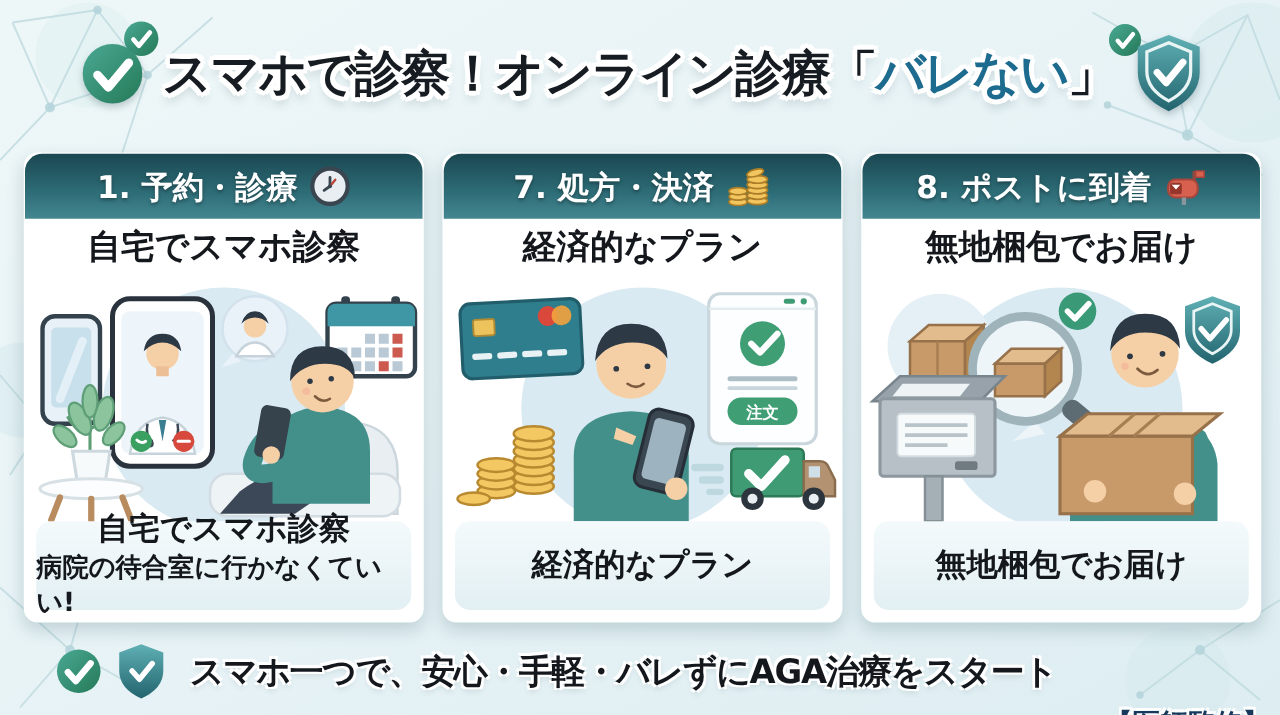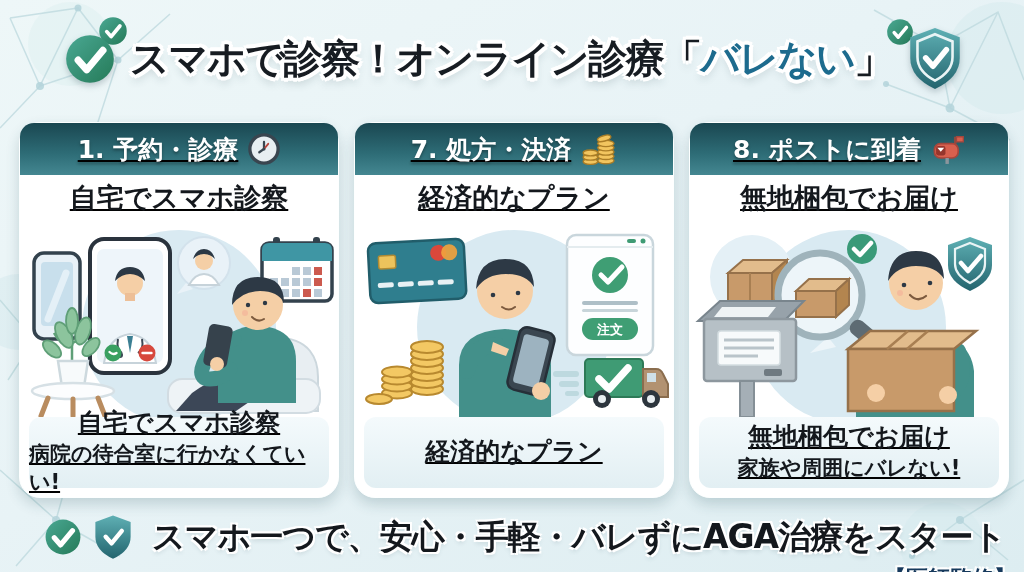--- a/index.html
+++ b/index.html
@@ -16,37 +16,37 @@
                 -3px 3px 0 #fff,0 3px 0 #fff,3px 3px 0 #fff,-4px 0 0 #fff,4px 0 0 #fff,
                 0 4px 0 #fff,0 -4px 0 #fff,0 6px 8px rgba(40,70,80,.25);}
   .hl{color:#1d6b8e;}
   .icon-check-lg{width:52px;height:52px;filter:drop-shadow(0 3px 3px rgba(30,60,70,.25));}
   .icon-shield-lg{width:58px;height:66px;filter:drop-shadow(0 3px 3px rgba(30,60,70,.25));}
   .float-check-a{position:absolute;left:98px;top:16px;width:30px;height:30px;}
   .float-check-b{position:absolute;left:886px;top:18px;width:28px;height:28px;}
 
   
   .cards{position:absolute;top:122px;left:0;right:0;display:flex;justify-content:center;gap:15px;}
-  .card{width:318px;height:374px;background:#ffffff;border-radius:21px;border:1px solid #fdffff;
-    box-shadow:0 6px 14px rgba(32,74,84,.20);text-decoration:underline;}
+  .card{width:318px;height:374px;background:#ffffff;border-radius:11px;border:1px solid #fdffff;
+    box-shadow:0 6px 14px rgba(32,74,84,.20);}
   .card-header{height:52px;display:flex;align-items:center;justify-content:center;gap:10px;
     border-radius:14px 14px 0 0;background:linear-gradient(180deg,#1a4751 0%,#2e6d77 60%,#448791 100%);
     color:#fff;font-size:25px;font-weight:800;text-shadow:0 2px 3px rgba(0,0,0,.35);}
   .card-heading{height:46px;line-height:46px;text-align:center;font-size:27px;font-weight:800;color:#14181d;}
   .illus{height:196px;}
   .caption{margin:0 9px 9px;height:71px;border-radius:12px;display:flex;flex-direction:column;align-items:center;justify-content:center;
     background:linear-gradient(180deg,#f4fafc 0%,#e2eff3 100%);}
   .cap-title{font-size:25px;font-weight:800;color:#14181d;line-height:1.15;}
   .cap-sub{font-size:21px;font-weight:800;color:#14181d;margin-top:2px;}
 
   
   .footer{position:absolute;top:510px;left:0;right:0;height:54px;display:flex;align-items:center;padding-left:44px;gap:8px;}
   .icon-check-footer{width:38px;height:38px;}
   .icon-shield-footer{width:42px;height:47px;margin-left:2px;}
-  .footer-text{font-size:33px;font-weight:800;color:#14181d;white-space:nowrap;margin-left:10px;letter-spacing:-1px;
+  .footer-text{font-size:27px;font-weight:800;color:#14181d;white-space:nowrap;margin-left:10px;letter-spacing:-1px;
     text-shadow:-2px -2px 0 #fff,2px -2px 0 #fff,-2px 2px 0 #fff,2px 2px 0 #fff,0 3px 5px rgba(40,70,80,.2);}
   .supervision{position:absolute;right:12px;top:564px;font-size:22px;font-weight:800;color:#16395c;
     text-shadow:-2px -2px 0 rgba(255,255,255,.9),2px -2px 0 rgba(255,255,255,.9),-2px 2px 0 rgba(255,255,255,.9),2px 2px 0 rgba(255,255,255,.9);}
   .defs-holder{position:absolute;width:0;height:0;}
 </style>
 </head>
 <body>
 
 <div class="canvas">
 
@@ -398,21 +398,20 @@
             <path d="M158 128 l22 -18 h106 l-22 18 z" fill="#e2bc8c" stroke="#96714a" stroke-width="2.5"></path>
             <rect x="158" y="128" width="106" height="62" fill="#c89a6a" stroke="#96714a" stroke-width="2.5"></rect>
             <path d="M218 110 l-21 18 M238 110 l-21 18" stroke="#a87f52" stroke-width="2.5"></path>
             <circle cx="186" cy="172" r="9" fill="#f5cfa6"></circle>
             <circle cx="258" cy="174" r="9" fill="#f5cfa6"></circle>
           </g>
         </svg>
       </div>
       <div class="caption">
         <div class="cap-title">無地梱包でお届け</div>
-        <div class="cap-sub">家族や周囲にバレない!</div>
       </div>
     </section>
   </main>
 
   <footer class="footer">
     <svg class="icon-check-footer" viewBox="0 0 48 48">
       <circle cx="24" cy="24" r="22" fill="url(#gradCheck)"></circle>
       <path d="M13 25 l8 9 l15 -18" stroke="#fff" stroke-width="6.5" fill="none" stroke-linecap="round" stroke-linejoin="round"></path>
     </svg>
     <svg class="icon-shield-footer" viewBox="0 0 56 64">

